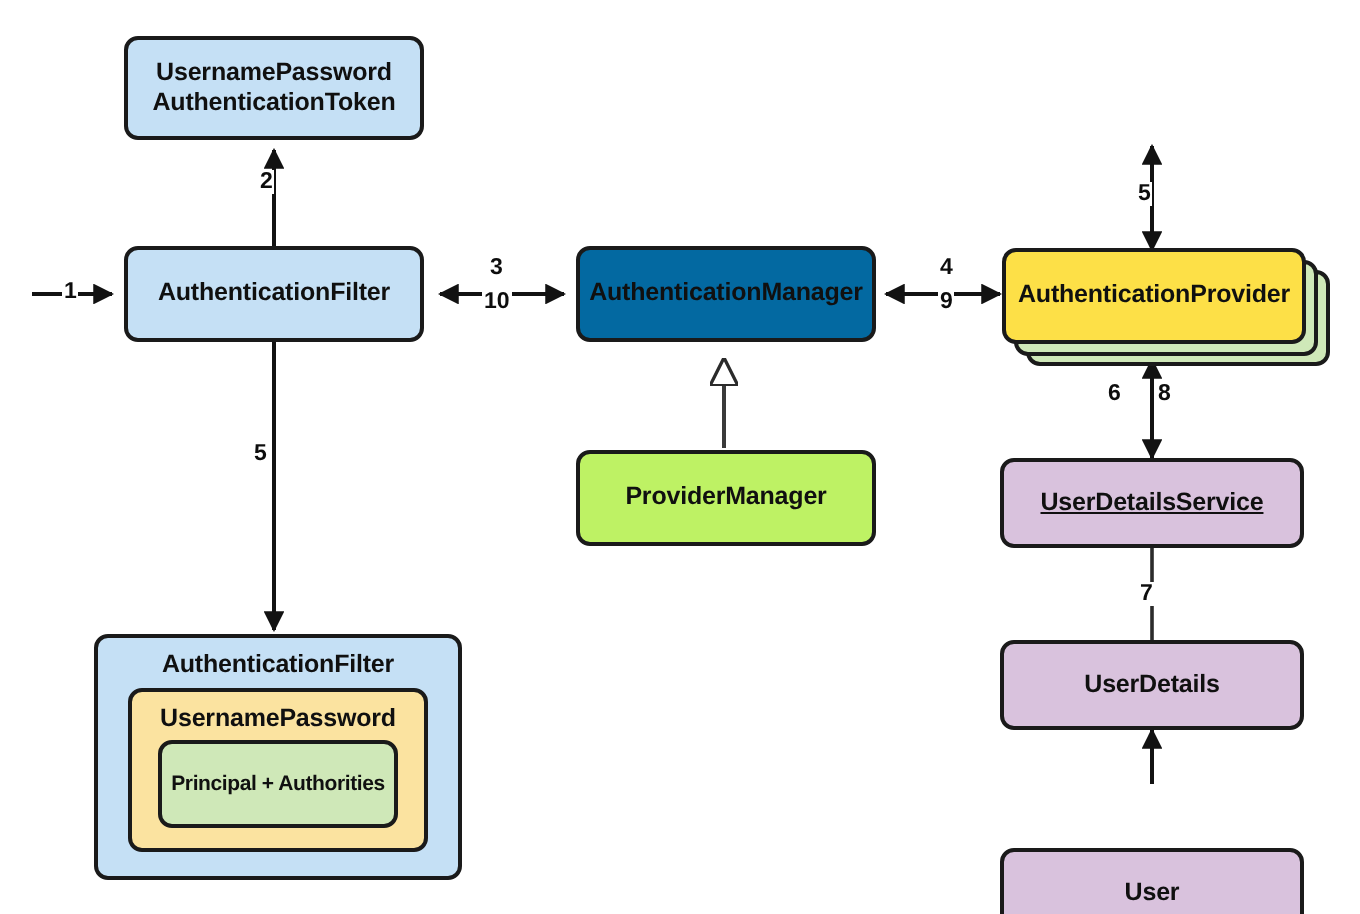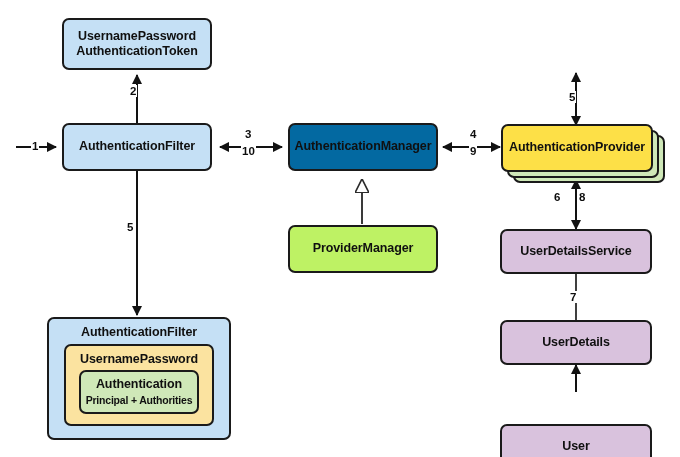--- a/index.html
+++ b/index.html
@@ -125,42 +125,41 @@
     <span>ProviderManager</span>
   </div>
 
 
   <div class="stack-shadow" style="left:513px; top:135px; width:152px; height:48px; background:#cfe8b8;"></div>
   <div class="stack-shadow" style="left:507px; top:130px; width:152px; height:48px; background:#cfe8b8; z-index:2;"></div>
   <div class="node" style="left:501px; top:124px; width:152px; height:48px; background:#fde047;">
     <span>AuthenticationProvider</span>
   </div>
 
-  <div class="node" style="left:500px; top:229px; width:152px; height:45px; background:#d9c2dd;">
+  <div class="node" style="left:500px; top:229px; width:152px; height:45px; background:#d9c2dd;text-decoration:underline;">
     <span>UserDetailsService</span>
   </div>
 
   <div class="node" style="left:500px; top:320px; width:152px; height:45px; background:#d9c2dd;justify-content:center;">
     <span>UserDetails</span>
   </div>
 
   <div class="node" style="left:500px; top:392px; width:152px; height:45px; background:#d9c2dd;margin-top:32px;">
     <span>User</span>
   </div>
 
   <div class="node container-node" style="left:47px; top:317px; width:184px; height:123px; background:#c5e0f5;">
     <span>AuthenticationFilter</span>
   </div>
 
   <div class="node container-node" style="left:64px; top:344px; width:150px; height:82px; background:#fbe3a0;">
     <span>UsernamePassword</span>
   </div>
 
   <div class="node" style="left:79px; top:370px; width:120px; height:44px; background:#cfe8b8;">
-    <span>Authentication</span>
     <span class="sub">Principal + Authorities</span>
   </div>
 
   <div class="edge-label" style="left:31px; top:140px;">1</div>
 
   <div class="edge-label" style="left:129px; top:85px;">2</div>
 
   <div class="edge-label" style="left:244px; top:128px;">3</div>
 
   <div class="edge-label" style="left:241px; top:145px;text-align:center;">10</div>

